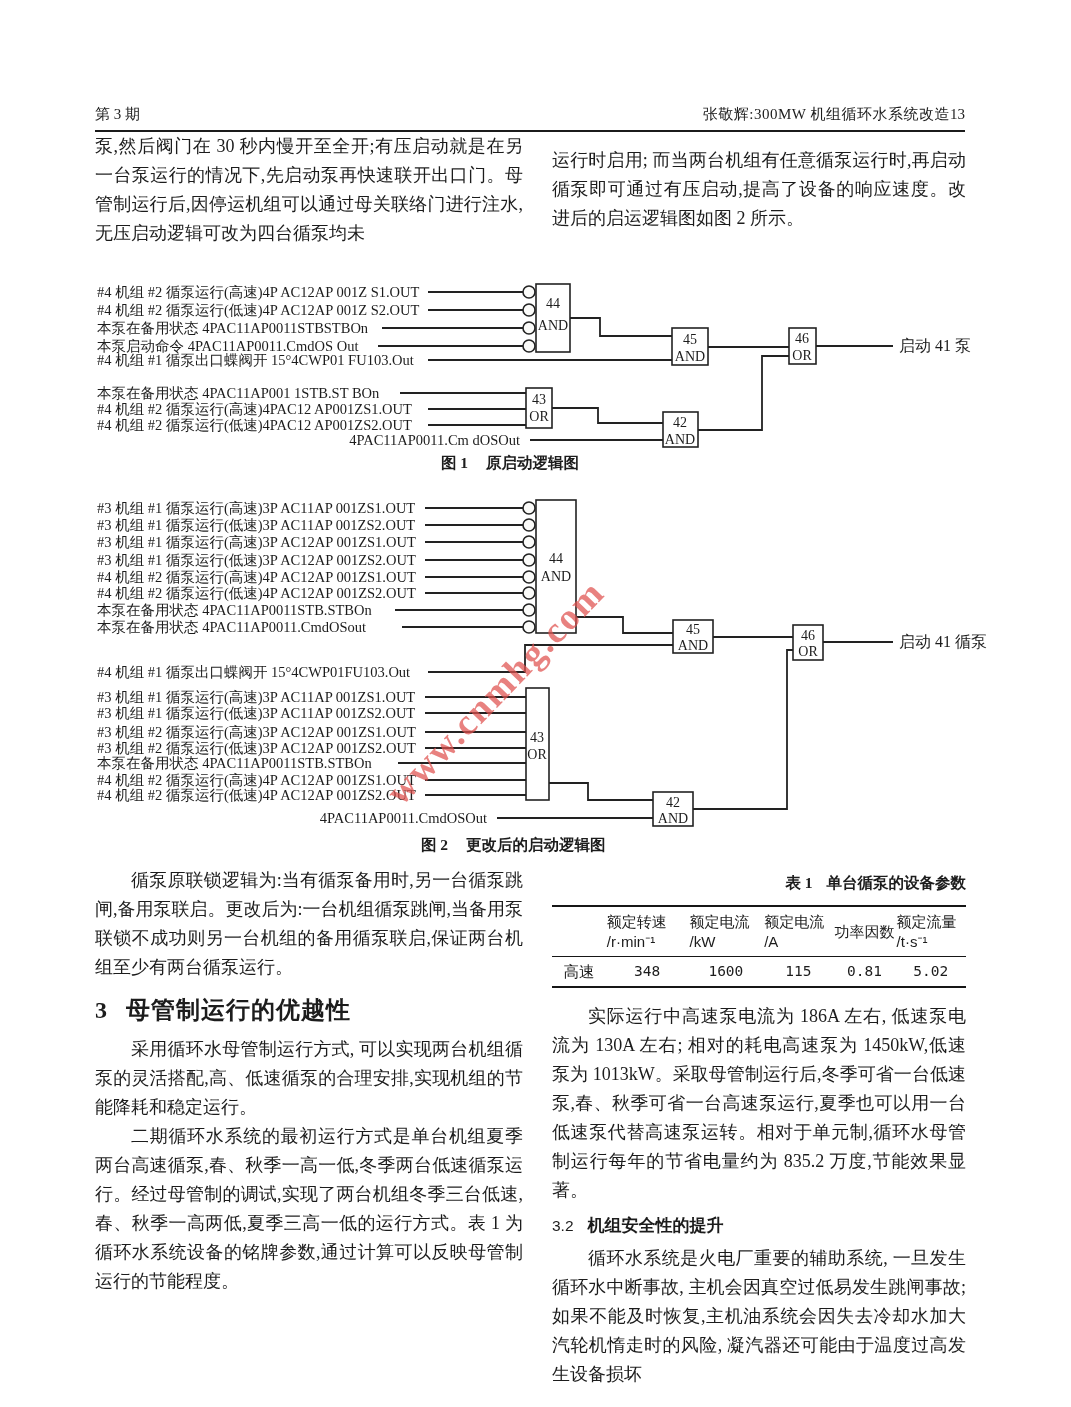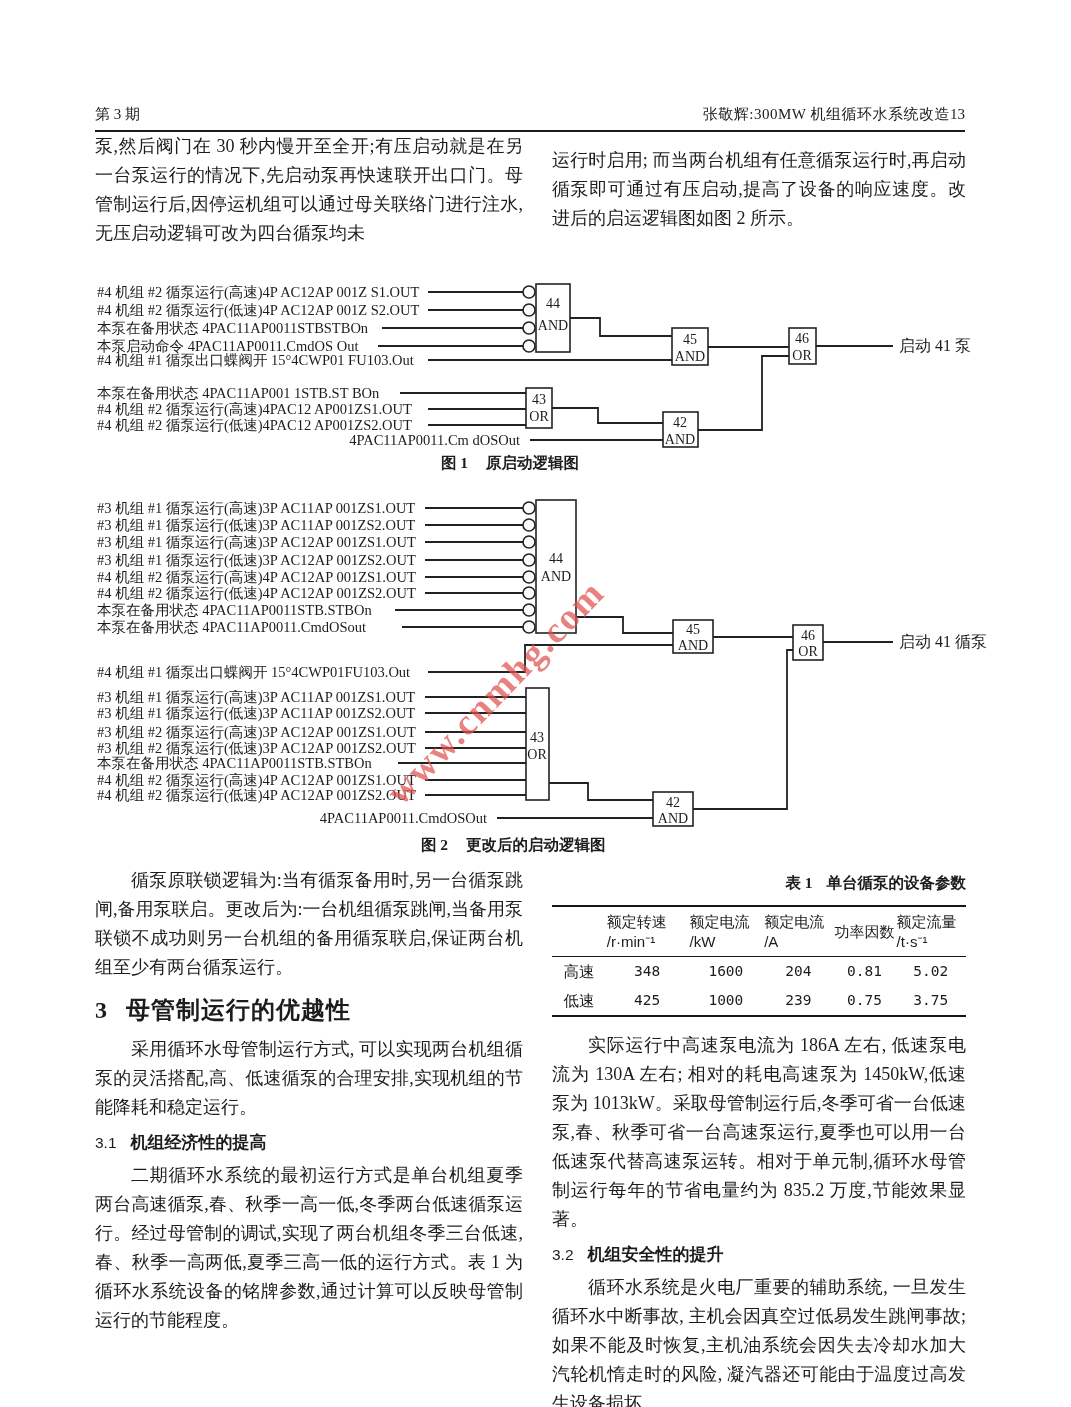--- a/index.html
+++ b/index.html
@@ -201,23 +201,20 @@
   </svg>
 
   <div class="wm" style="color:#e0524f">www.cnmhg.com</div>
 
   <div class="col" id="body-left">
     <p class="ind">循泵原联锁逻辑为:当有循泵备用时,另一台循泵跳闸,备用泵联启。更改后为:一台机组循泵跳闸,当备用泵联锁不成功则另一台机组的备用循泵联启,保证两台机组至少有两台循泵运行。</p>
     <h2 class="sec">
       <span class="no">3</span><span>母管制运行的优越性</span>
     </h2>
     <p class="ind">采用循环水母管制运行方式, 可以实现两台机组循泵的灵活搭配,高、低速循泵的合理安排,实现机组的节能降耗和稳定运行。</p>
-    <h3 class="sub">
-      <span class="no">3.1</span><span>机组经济性的提高</span>
-    </h3>
     <p class="ind">二期循环水系统的最初运行方式是单台机组夏季两台高速循泵,春、秋季一高一低,冬季两台低速循泵运行。经过母管制的调试,实现了两台机组冬季三台低速,春、秋季一高两低,夏季三高一低的运行方式。表 1 为循环水系统设备的铭牌参数,通过计算可以反映母管制运行的节能程度。</p>
   </div>
 
   <div class="col" id="body-right">
     <div class="tblwrap">
       <div class="tbl-title">
         <span class="pfx">表 1</span><span>单台循泵的设备参数</span>
       </div>
       <table class="t1">
         <thead>
@@ -242,31 +239,23 @@
               <div>额定流量</div>
               <div class="unit">/t·s⁻¹</div>
             </th>
           </tr>
         </thead>
         <tbody>
           <tr>
             <td class="rowname">高速</td>
             <td>348</td>
             <td>1600</td>
-            <td>204</td>
+            <td>115</td>
             <td>0.81</td>
             <td>5.02</td>
-          </tr>
-          <tr>
-            <td class="rowname">低速</td>
-            <td>425</td>
-            <td>1000</td>
-            <td>239</td>
-            <td>0.75</td>
-            <td>3.75</td>
           </tr>
         </tbody>
       </table>
     </div>
     <p class="ind" style="margin-top:14px">实际运行中高速泵电流为 186A 左右, 低速泵电流为 130A 左右; 相对的耗电高速泵为 1450kW,低速泵为 1013kW。采取母管制运行后,冬季可省一台低速泵,春、秋季可省一台高速泵运行,夏季也可以用一台低速泵代替高速泵运转。相对于单元制,循环水母管制运行每年的节省电量约为 835.2 万度,节能效果显著。</p>
     <h3 class="sub">
       <span class="no">3.2</span><span>机组安全性的提升</span>
     </h3>
     <p class="ind"><span>循环水系统是火电厂重要的辅助系统, 一旦发生循环水中断事故, 主机会因真空过低易发生跳闸事故;如果不能及时恢复,主机油系统会因失去冷却水加大汽轮机惰走时的风险, 凝汽器还可能由于温度过高发生设备损坏</span></p>
   </div>

